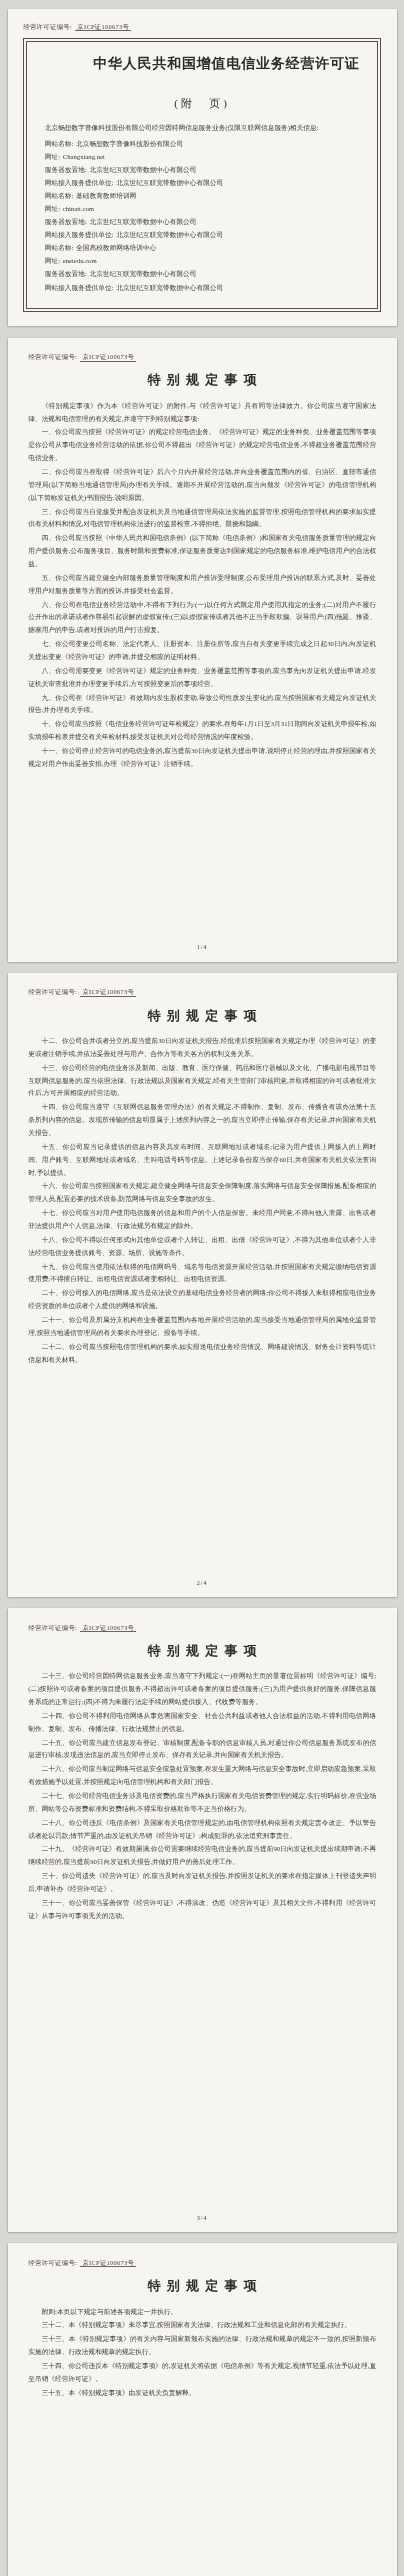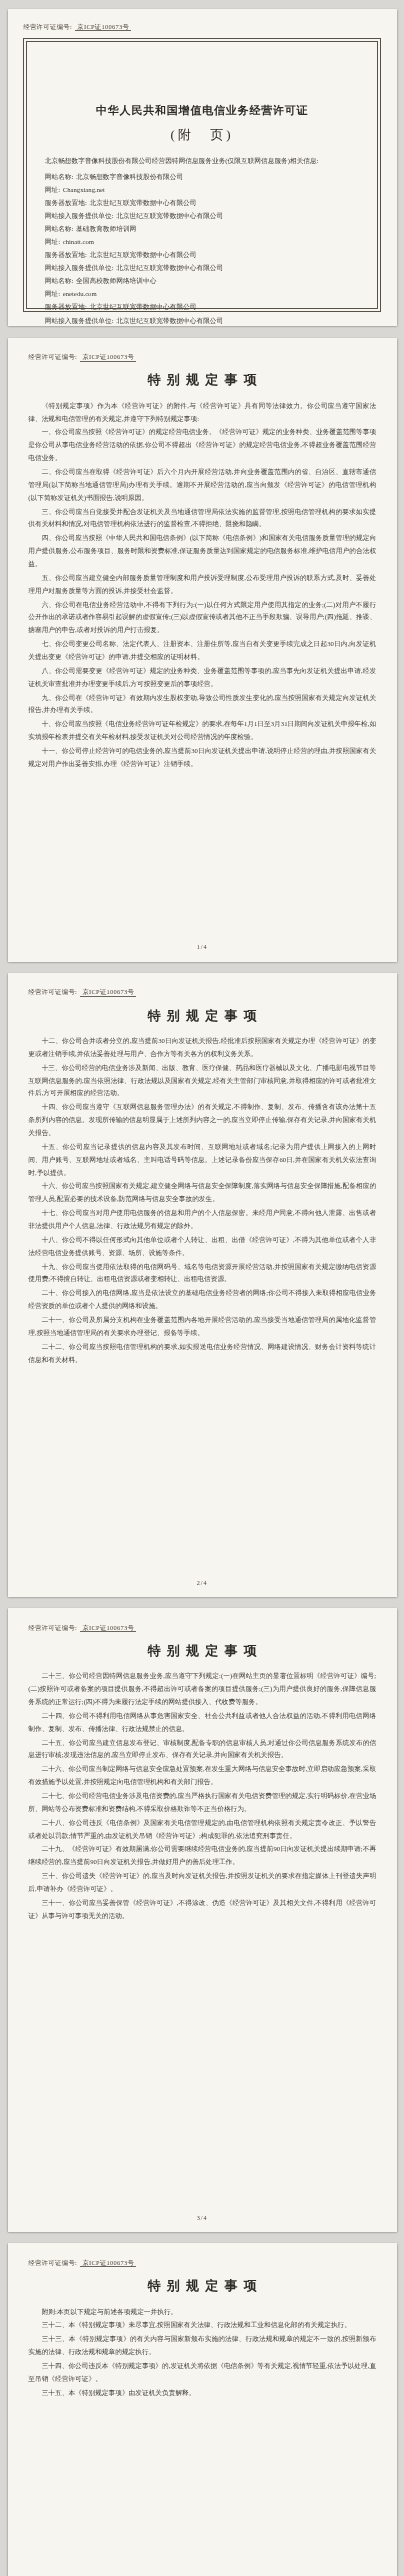--- a/index.html
+++ b/index.html
@@ -37,32 +37,31 @@
     height: 274px;
     border: 0.5px solid #575249;
     padding: 2.1px;
   }
   .cert-frame-inner {
     height: 100%;
     border: 1.5px solid #575249;
     padding: 13.4px 17.5px;
   }
   .cert-title {
-    text-align: center;
-    font-size: 11px;
+    text-align: right;
+    font-size: 14px;
     font-weight: bold;
     letter-spacing: 0.8px;
     color: #2e2c28;
-    margin-top: 48px;
   }
   .cert-subtitle {
     text-align: center;
-    font-size: 13px;
+    font-size: 11px;
     letter-spacing: 3.1px;
-    margin-top: 8px;
+    margin-top: 23px;
     color: #2e2c28;
   }
   .cert-intro {
     margin-top: 10.3px;
     font-size: 6.7px;
     line-height: 1.8;
     text-align: justify;
   }
   .cert-entries { margin-top: 3.1px; }
   .entry { font-size: 6.7px; line-height: 1.95; }

